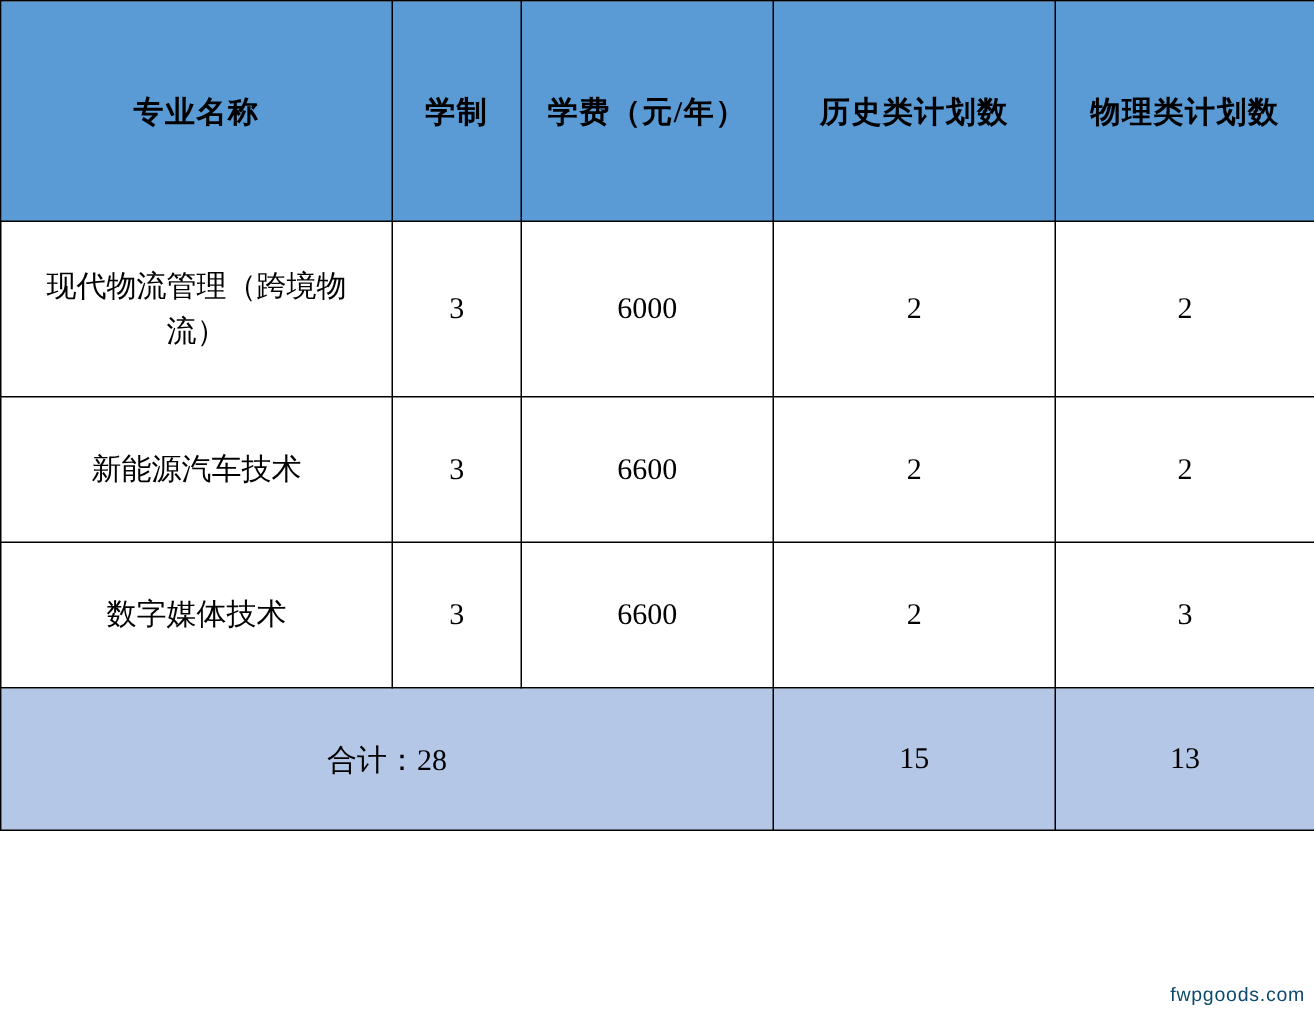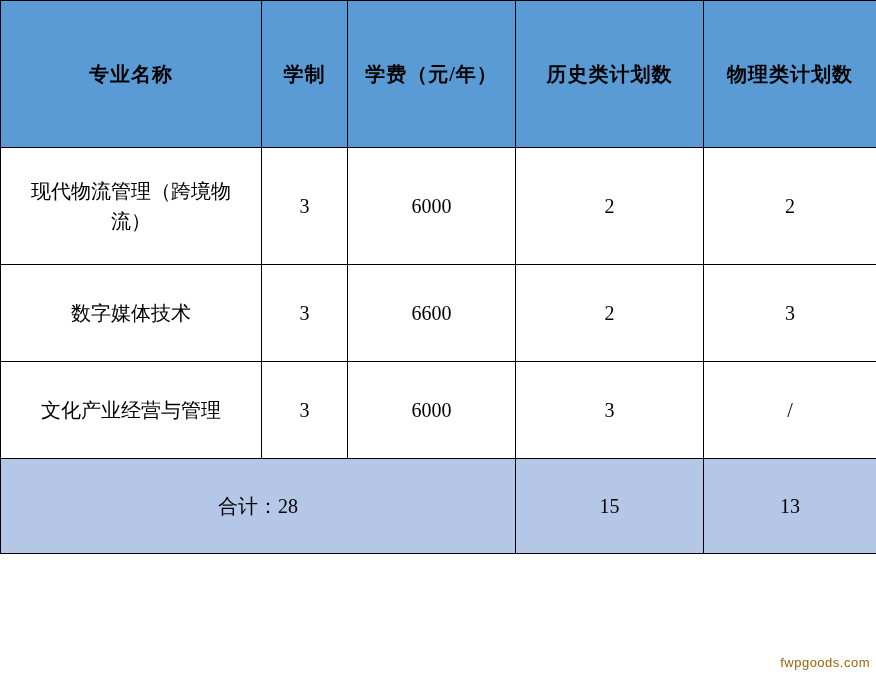--- a/index.html
+++ b/index.html
@@ -61,21 +61,21 @@
   col.c-len  { width: 86px; }
   col.c-fee  { width: 168px; }
   col.c-his  { width: 188px; }
   col.c-phy  { width: 173px; }
   .watermark {
     position: absolute;
     right: 6px;
     bottom: 4px;
     font-family: "Liberation Sans", sans-serif;
     font-size: 13px;
-    color: #a16207;
+    color: #0c4a6e;
     letter-spacing: 0.5px;
     user-select: none;
     margin-left: 45px;
   }
 </style>
 </head>
 <body>
 
 <div class="table-wrap">
   <table class="major-table">
@@ -97,32 +97,32 @@
     </thead>
     <tbody>
       <tr class="row-tall">
         <td class="name-cell">现代物流管理（跨境物流）</td>
         <td>3</td>
         <td>6000</td>
         <td>2</td>
         <td>2</td>
       </tr>
       <tr>
+        <td class="name-cell">新能源汽车技术</td>
+        <td>3</td>
+        <td>6600</td>
+        <td>2</td>
+        <td>2</td>
+      </tr>
+      <tr>
         <td class="name-cell">数字媒体技术</td>
         <td>3</td>
         <td>6600</td>
         <td>2</td>
         <td>3</td>
-      </tr>
-      <tr>
-        <td class="name-cell">文化产业经营与管理</td>
-        <td>3</td>
-        <td>6000</td>
-        <td>3</td>
-        <td>/</td>
       </tr>
     </tbody>
     <tfoot>
       <tr>
         <td colspan="3">合计：28</td>
         <td>15</td>
         <td>13</td>
       </tr>
     </tfoot>
   </table>

